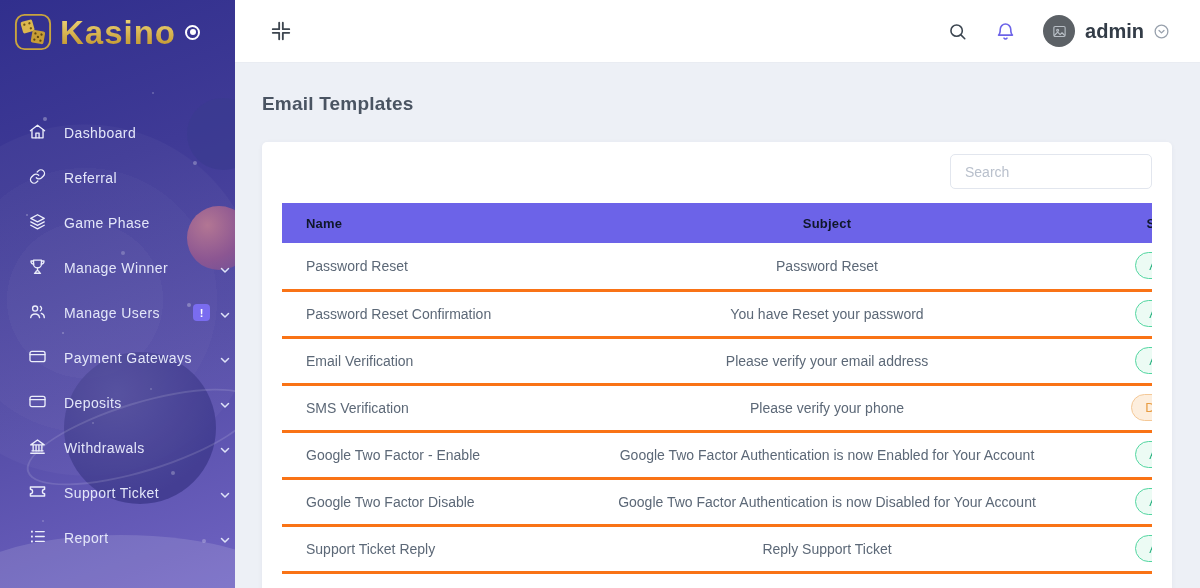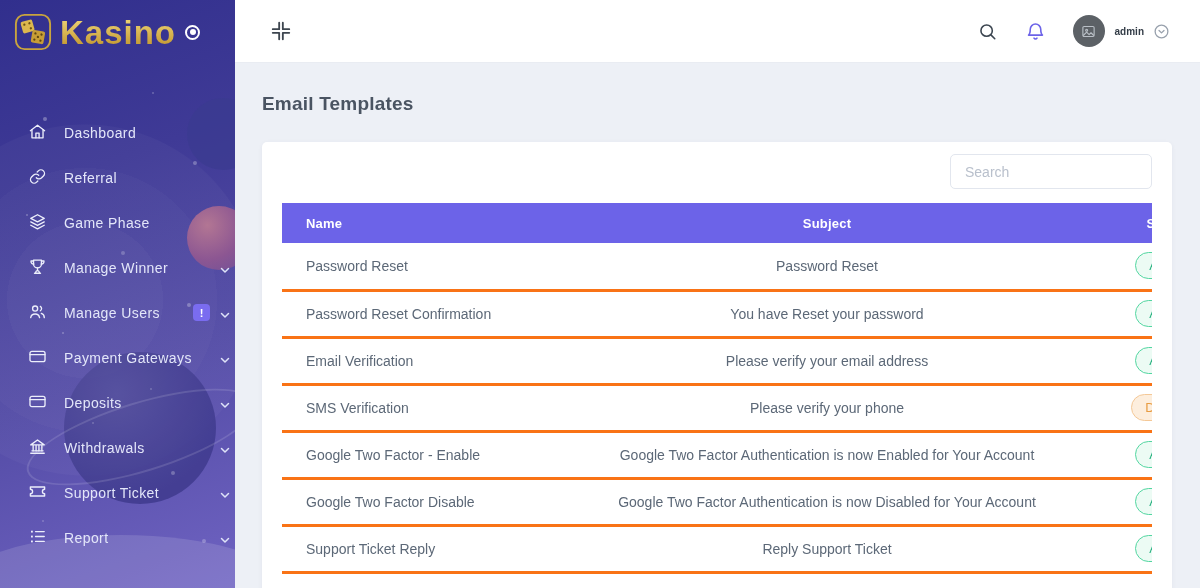--- a/index.html
+++ b/index.html
@@ -54,38 +54,38 @@
     padding:0 30px 0 35px; border-bottom:1px solid #e9ecf2; }
   .compress-btn { width:22px; height:22px; color:#3d454f; cursor:pointer; background:none; border:none; padding:0; }
   .compress-btn svg { width:22px; height:22px; display:block; }
   .topbar-right { margin-left:auto; display:flex; align-items:center; }
   .tb-icon { width:21px; height:21px; cursor:pointer; }
   .tb-icon svg { width:21px; height:21px; display:block; }
   .search-btn { color:#3b4550; margin-right:27px; }
   .bell-btn { color:#6c63e8; margin-right:27px; }
   .avatar { width:32px; height:32px; border-radius:50%; background:#5c6166; display:flex; align-items:center; justify-content:center; cursor:pointer; }
   .avatar svg { width:15px; height:15px; color:#b9bfc6; }
-  .username { margin-left:10px; font-size:10px; font-weight:bold; color:#333c47; }
+  .username { margin-left:10px; font-size:20px; font-weight:bold; color:#333c47; }
   .user-chevron { margin-left:9px; width:17px; height:17px; color:#97a0ac; cursor:pointer; }
   .user-chevron svg { width:17px; height:17px; display:block; }
 
   .page { padding:30px 28px 0 27px; }
   .page-title { font-size:19px; font-weight:600; color:#4a5462; letter-spacing:.2px; }
 
   .card { margin-top:27px; background:#fff; border-radius:5px; box-shadow:0 1px 5px rgba(30,30,80,.05);
     padding:12px 20px 20px; min-height:480px; }
   .card-toolbar { display:flex; justify-content:flex-end; margin-bottom:14px; }
   .search-input { width:202px; height:35px; border:1px solid #e2e6ee; border-radius:5px; padding:0 14px;
     font-size:14px; color:#556; outline:none; font-family:"Liberation Sans", sans-serif;margin-left:12px; }
   .search-input::placeholder { color:#b9c0cc; }
 
   .table-clip { overflow:hidden; width:100%; }
   table.tpl-table { width:960px; border-collapse:collapse; table-layout:fixed; }
   .tpl-table col.c-name { width:280px; } .tpl-table col.c-subject { width:530px; } .tpl-table col.c-status { width:150px; }
-  .tpl-table thead th { background:#6c63e8; color:#ffffff; font-size:13px; font-weight:bold; height:40px; letter-spacing:.2px; }
+  .tpl-table thead th { background:#6c63e8; color:#0f172a; font-size:13px; font-weight:bold; height:40px; letter-spacing:.2px; }
   .tpl-table thead th.h-name { text-align:left; padding-left:24px; }
   .tpl-table thead th.h-subject, .tpl-table thead th.h-status { text-align:center; }
   .tpl-table tbody td { height:47px; font-size:14px; color:#5c6877; border-bottom:3px solid #f97316; background:#fff; }
   .tpl-table td.name { text-align:left; padding-left:24px; }
   .tpl-table td.subject { text-align:center; }
   .tpl-table td.status { text-align:center; }
   .pill { display:inline-block; padding:4px 13px; border-radius:30px; font-size:13px; line-height:17px; }
   .pill.active { background:#ecfbf4; border:1px solid #53d6a1; color:#2db383; }
   .pill.disable { background:#fdeedd; border:1px solid #f4c897; color:#e89c42; }
 </style>

